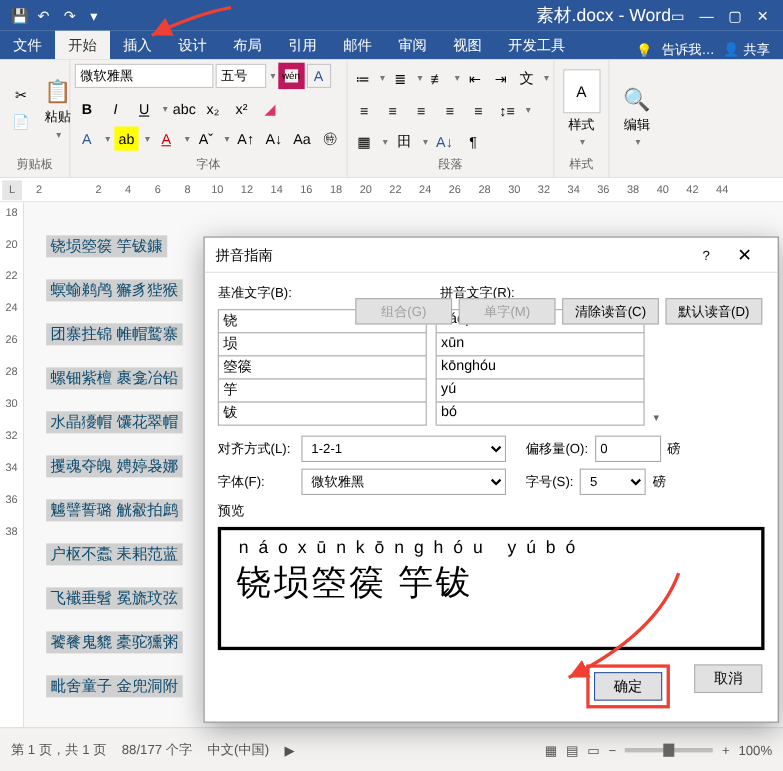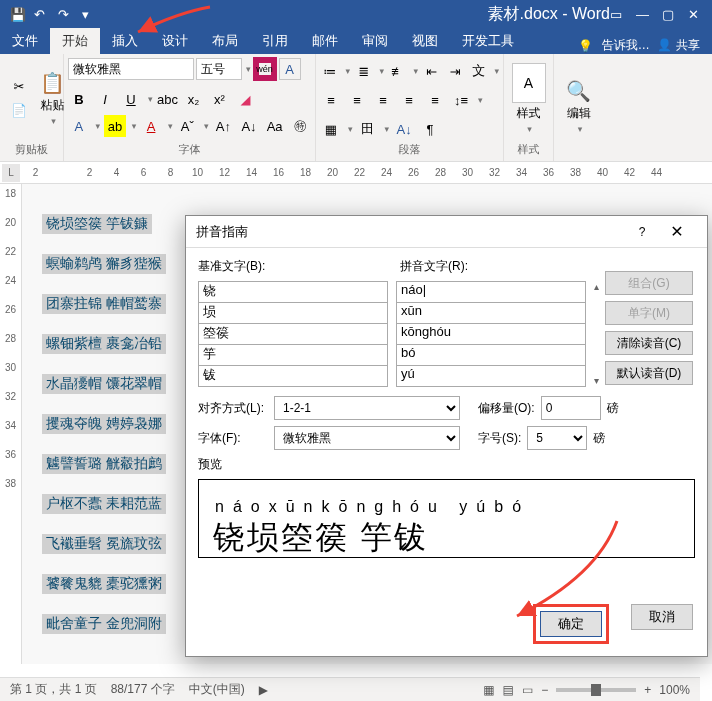--- a/index.html
+++ b/index.html
@@ -39,32 +39,32 @@
 .dlg{position:absolute;left:185px;top:215px;width:523px;height:442px;background:#fff;border:1px solid #888;box-shadow:0 6px 24px rgba(0,0,0,0.35);z-index:10}
 .dlg-head{height:32px;border-bottom:1px solid #ddd;display:flex;align-items:center;padding:0 10px}
 .dlg-title{flex:1;font-size:13px}
 .dlg-x{width:40px;text-align:center;font-size:16px;cursor:pointer}
 .dlg-body{padding:10px 12px}
 .dlg-row{display:flex;gap:6px;align-items:center;margin-bottom:6px;font-size:12px}
 .dlg-label{width:70px}
 .pinyin-grid{display:flex;gap:8px}
 .pinyin-col{width:190px}
 .pinyin-cell{height:22px;border:1px solid #aaa;background:#fff;padding:0 4px;font-size:13px;margin-bottom:-1px}
-.side-btns{position:absolute;right:14px;top:55px;display:flex;flex-direction:column;gap:6px}
+.side-btns{position:absolute;right:14px;top:55px;display:flex;flex-direction:row;gap:6px}
 .side-btn{width:88px;height:24px;border:1px solid #adadad;background:#e1e1e1;font-size:12px;cursor:pointer}
 .side-btn.disabled{color:#a0a0a0}
 .sel{height:24px;border:1px solid #aaa;background:#fff;padding:0 4px;font-size:12px}
 .sel-w1{width:186px}.sel-w2{width:60px}
-.preview-box{border:1px solid #000000;height:79px;margin-top:4px;padding:18px 14px;background:#fff}
+.preview-box{border:3px solid #000000;height:112px;margin-top:4px;padding:8px 14px;background:#fff}
 .pv-pinyin{font-size:16px;letter-spacing:9px;margin-left:2px}
 .pv-hanzi{font-size:32px;letter-spacing:2px}
 .dlg-foot{position:absolute;bottom:12px;right:14px;display:flex;gap:22px}
 .dlg-btn{width:62px;height:26px;border:1px solid #adadad;background:#e1e1e1;font-size:13px;cursor:pointer}
 .ok-highlight{border:3px solid #ef4033;padding:4px}
-.statusbar{position:absolute;left:0;bottom:0;right:12px;height:24px;background:#f3f2f1;border-top:1px solid #ddd;display:flex;align-items:center;padding:0 10px;font-size:12px;color:#555;gap:14px}
+.statusbar{position:absolute;left:0;bottom:0;right:0;height:40px;background:#f3f2f1;border-top:1px solid #ddd;display:flex;align-items:center;padding:0 10px;font-size:12px;color:#555;gap:14px}
 .status-right{margin-left:auto;display:flex;align-items:center;gap:8px}
 .zoom-slider{width:80px;height:4px;background:#c0c0c0;position:relative}
 .zoom-thumb{position:absolute;left:50%;top:-4px;width:10px;height:12px;background:#666;transform:translateX(-50%)}
 .arrow-svg{position:absolute;pointer-events:none;z-index:20}
 .caret{color:#777;font-size:9px;margin-left:2px}
 </style>
 </head>
 <body>
 
 <div class="titlebar">
@@ -289,22 +289,22 @@
           <div class="pinyin-cell">铙</div>
           <div class="pinyin-cell">埙</div>
           <div class="pinyin-cell">箜篌</div>
           <div class="pinyin-cell">竽</div>
           <div class="pinyin-cell">钹</div>
         </div>
       <div class="pinyin-col">
           <div class="pinyin-cell">náo|</div>
           <div class="pinyin-cell">xūn</div>
           <div class="pinyin-cell">kōnghóu</div>
+          <div class="pinyin-cell">yú</div>
           <div class="pinyin-cell">bó</div>
-          <div class="pinyin-cell">yú</div>
         </div>
       <div style="width:14px;display:flex;flex-direction:column;justify-content:space-between;font-size:10px;color:#666">
         <span>▴</span>
         <span>▾</span>
       </div>
     </div>
 
     <div class="side-btns">
       <button class="side-btn disabled">组合(G)</button>
       <button class="side-btn disabled">单字(M)</button>

